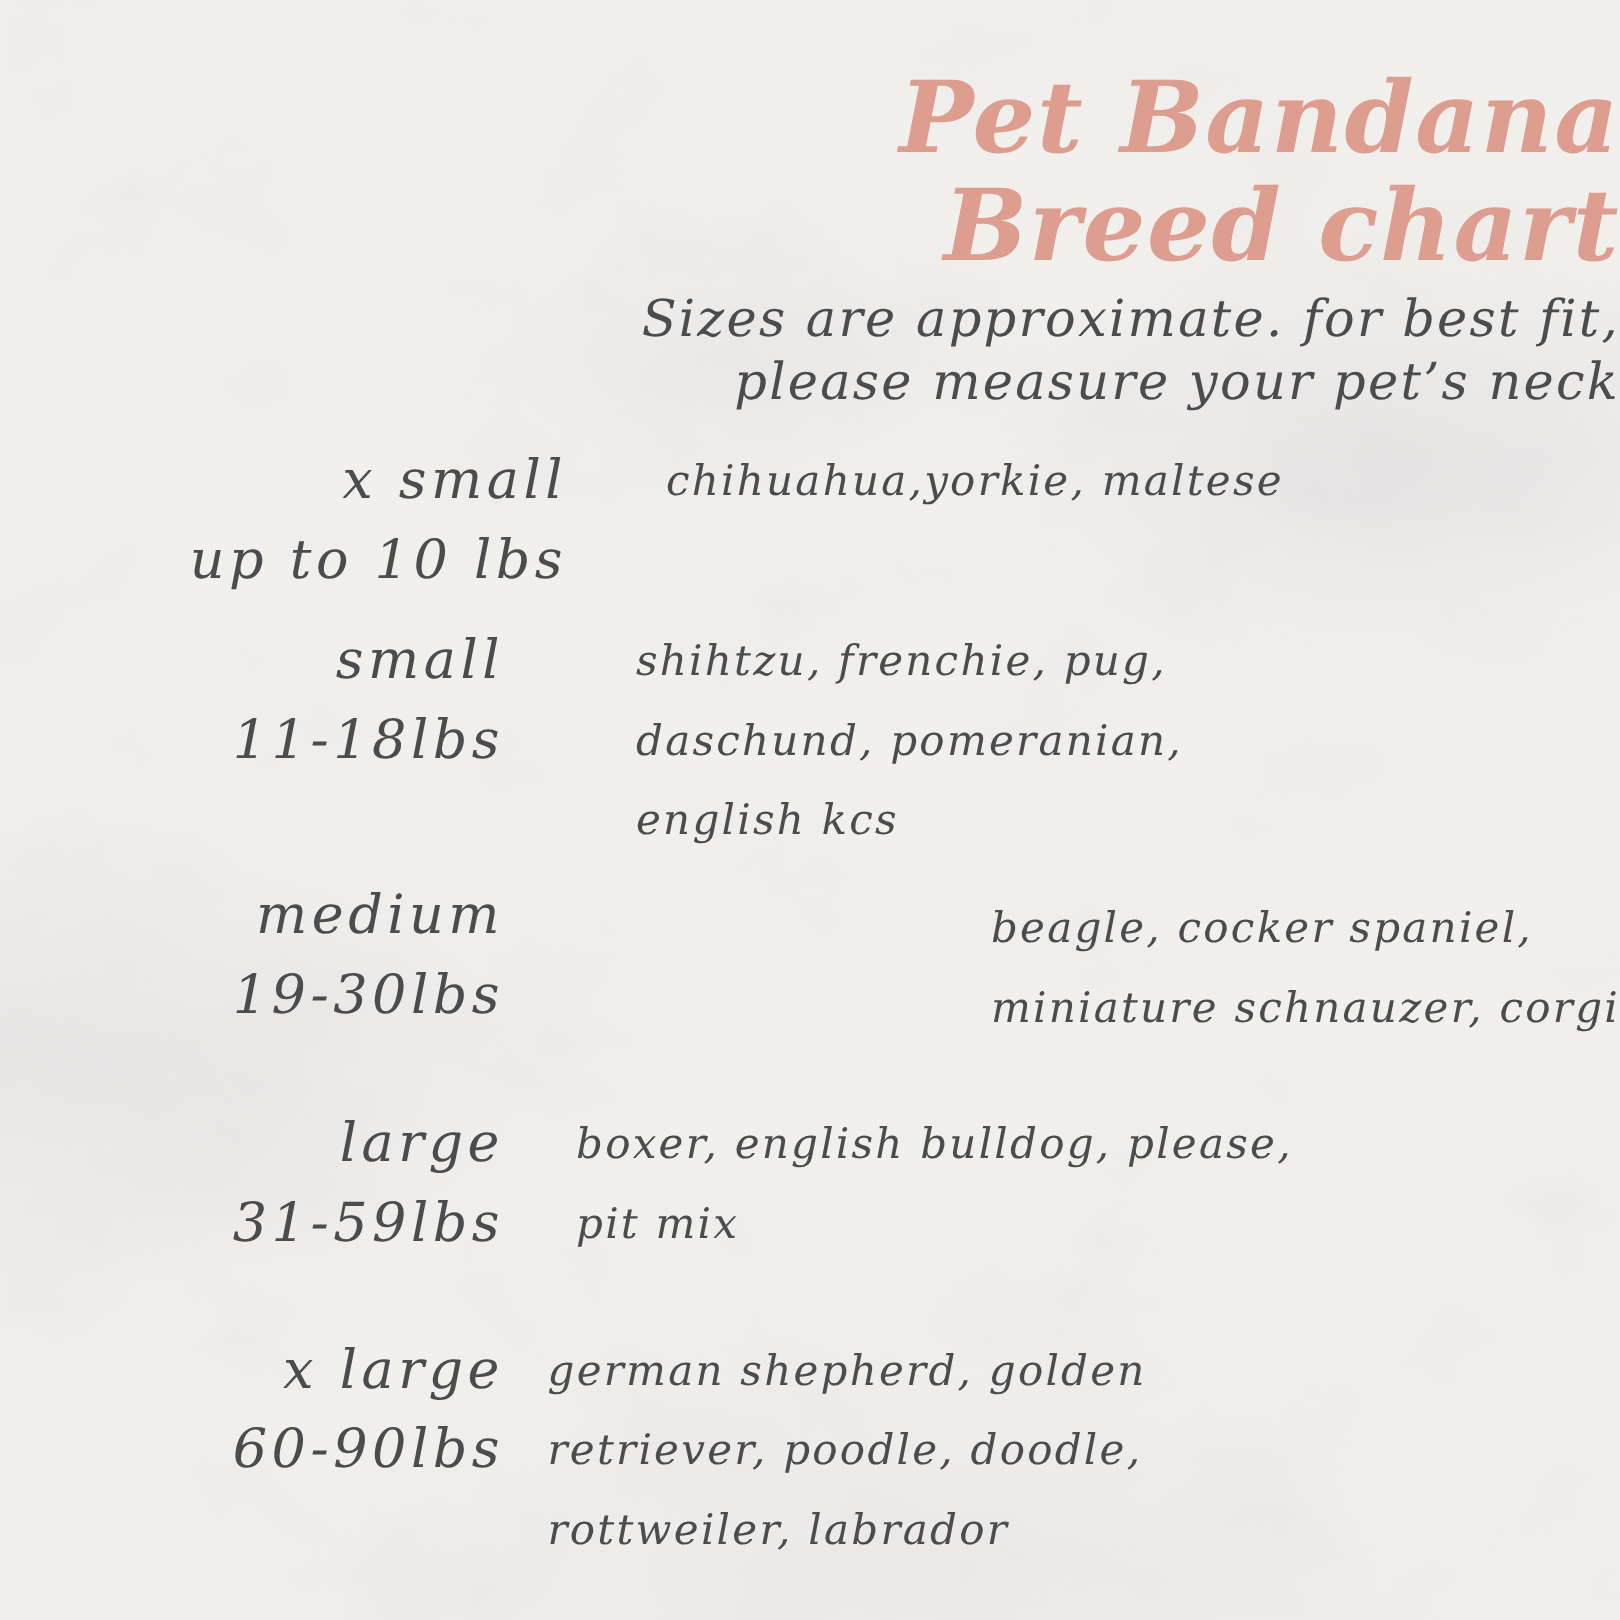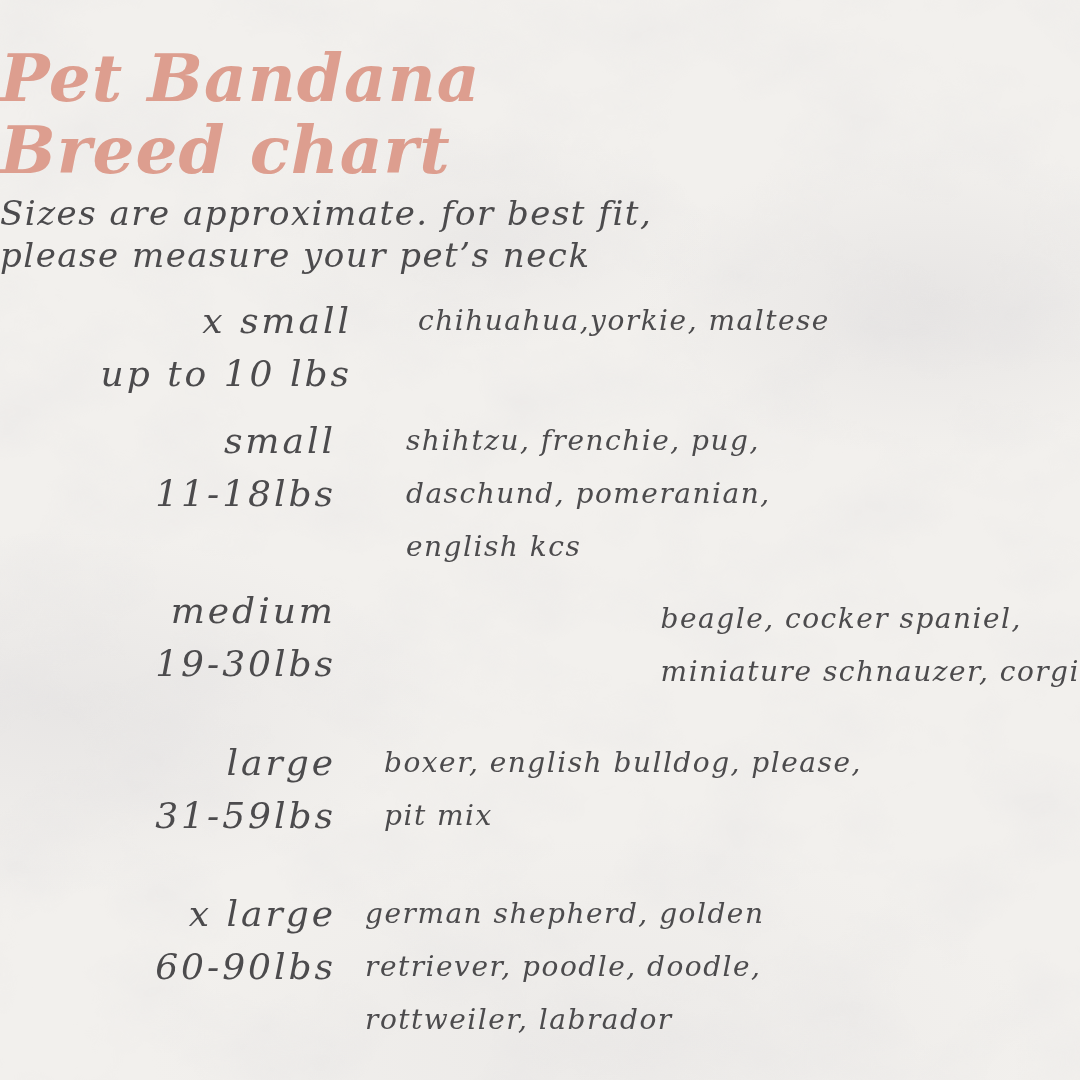--- a/index.html
+++ b/index.html
@@ -19,21 +19,21 @@
     background-color:var(--paper);
     background-image:
       radial-gradient(ellipse 420px 220px at 86% 28%, rgba(203,201,205,0.28), transparent 70%),
       radial-gradient(ellipse 520px 260px at 6% 66%, rgba(203,201,205,0.26), transparent 70%),
       radial-gradient(ellipse 320px 160px at 45% 22%, rgba(208,206,209,0.20), transparent 70%),
       radial-gradient(ellipse 640px 300px at 55% 97%, rgba(208,206,209,0.18), transparent 70%);
   }
   .texture{position:absolute;inset:0;pointer-events:none;}
   .content{position:relative;z-index:2;}
 
-  header{padding-top:42px;text-align:left;}
+  header{padding-top:42px;text-align:right;}
   h1{
     margin:0;
     font-size:66px;line-height:72px;
     font-weight:bold;font-style:italic;
     letter-spacing:1px;
     color:var(--accent);
   }
   h1 .title-line{display:block;}
   .subtitle{
     margin:6px 0 0 0;
@@ -50,22 +50,22 @@
     font-size:36px;line-height:53px;
     letter-spacing:3px;
     white-space:nowrap;
   }
   .breeds-cell{
     font-size:28px;line-height:53px;
     letter-spacing:1.5px;
   }
   .breed-line{white-space:nowrap;}
 
-  .row-0{margin-bottom:14px;}
-  .row-1{margin-bottom:11px;}
+  .row-0{margin-bottom:14px;margin-left:26px;}
+  .row-1{margin-bottom:11px;gap:18px;}
   .row-2{margin-bottom:38px;justify-content:space-between;}
   .row-3{margin-bottom:45px;}
 
   .row-0 .breeds-cell{padding-left:66px;}
   .row-1 .breeds-cell{padding-left:54px;}
   .row-2 .breeds-cell{padding-left:24px;padding-top:8px;}
   .row-3 .breeds-cell{padding-left:32px;}
   .row-4 .breeds-cell{padding-left:13px;}
 
   .row-1 .label-cell,.row-2 .label-cell,.row-3 .label-cell,.row-4 .label-cell{padding-right:16px;box-sizing:border-box;}

